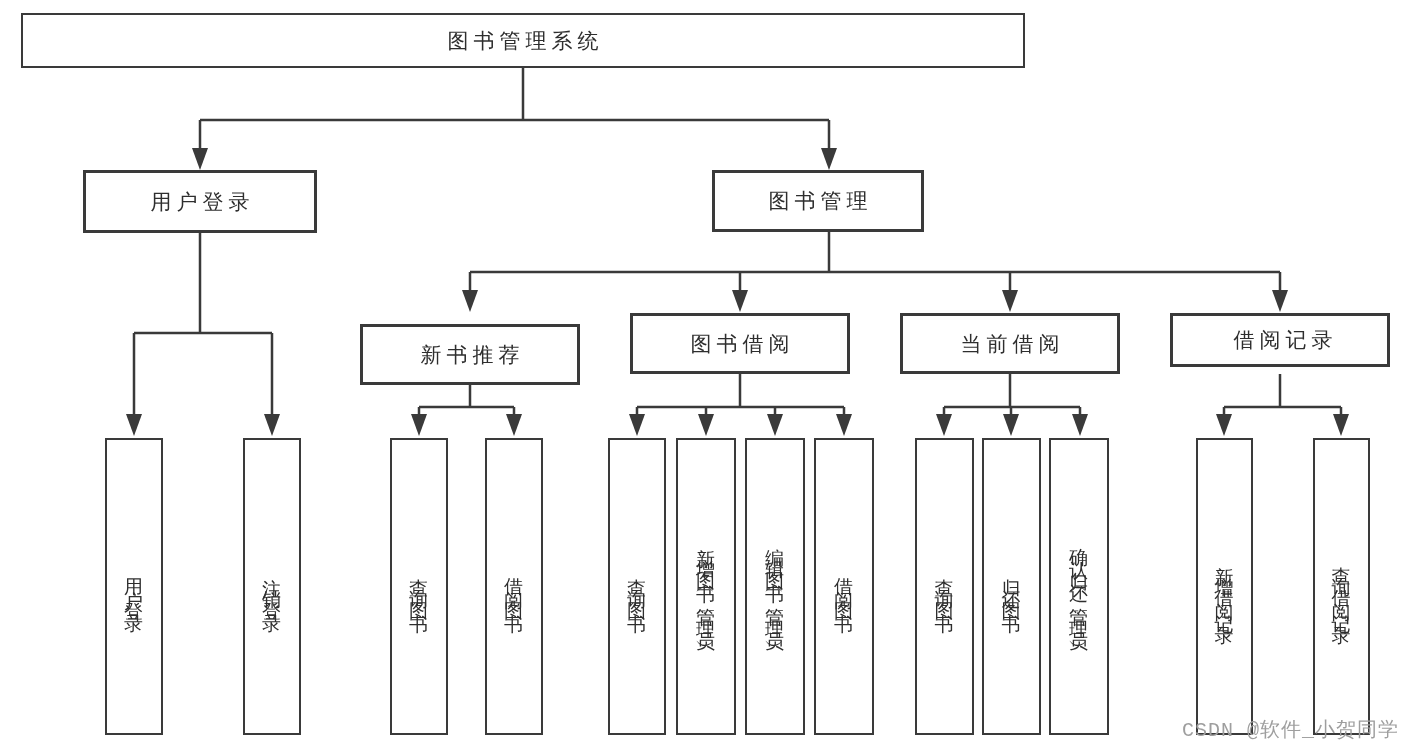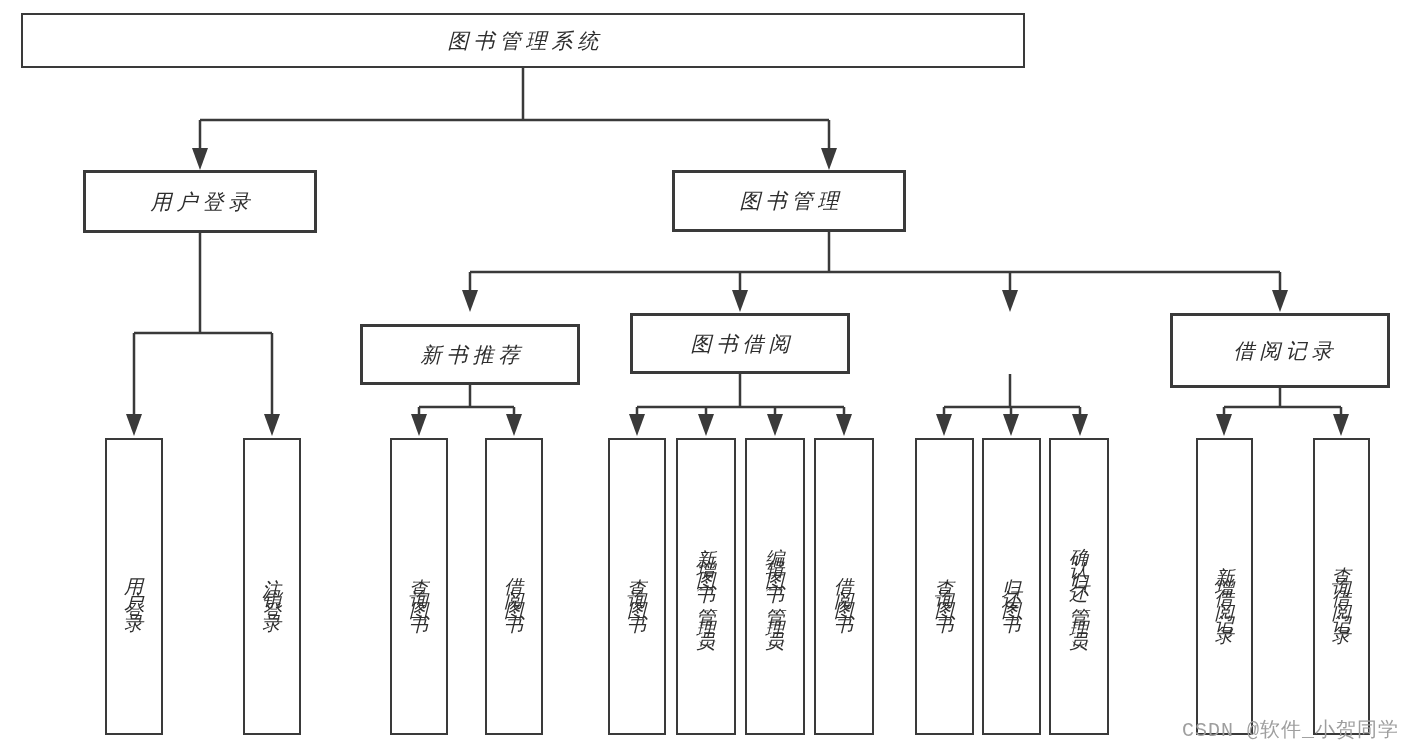--- a/index.html
+++ b/index.html
@@ -25,21 +25,20 @@
     position:absolute;
     box-sizing:border-box;
     background:var(--background);
     border:3px solid var(--box-border);
     display:flex;align-items:center;justify-content:center;
     color:var(--text);
     font-size:21px;
     letter-spacing:5px;
     text-indent:5px;
     white-space:nowrap;
-    font-style:italic;
   }
   .box.root{border-width:2.5px;}
   .box.leaf{
     border-width:2px;
     font-size:19px;
     letter-spacing:0;
     text-indent:0;
   }
   .box.leaf span{
     writing-mode:vertical-rl;
@@ -94,25 +93,26 @@
     <polygon points="1080,436 1072,414 1088,414"></polygon>
 
     <path d="M1280 374 V407 M1224 407 H1341 M1224 407 V417 M1341 407 V417"></path>
     <polygon points="1224,436 1216,414 1232,414"></polygon>
     <polygon points="1341,436 1333,414 1349,414"></polygon>
   </svg>
 
   <div class="box root" style="left:21px;top:13px;width:1004px;height:55px;">图书管理系统</div>
 
   <div class="box" style="left:83px;top:170px;width:234px;height:63px;">用户登录</div>
-  <div class="box" style="left:672px;top:170px;width:234px;height:62px;">图书管理</div>
+  <div class="box" style="left:712px;top:170px;width:212px;height:62px;">图书管理</div>
 
   <div class="box" style="left:360px;top:313px;width:220px;height:61px;margin-top:11px;">新书推荐</div>
   <div class="box" style="left:630px;top:313px;width:220px;height:61px;">图书借阅</div>
-  <div class="box" style="left:1170px;top:313px;width:220px;height:75px;padding-left:6px;">借阅记录</div>
+  <div class="box" style="left:900px;top:313px;width:220px;height:61px;">当前借阅</div>
+  <div class="box" style="left:1170px;top:313px;width:220px;height:54px;padding-left:6px;">借阅记录</div>
 
   <div class="box leaf" style="left:105px;top:438px;width:58px;height:297px;">
     <span>用户登录</span>
     </div>
   <div class="box leaf" style="left:243px;top:438px;width:58px;height:297px;">
     <span>注销登录</span>
     </div>
 
   <div class="box leaf" style="left:390px;top:438px;width:58px;height:297px;">
     <span>查询图书</span>

